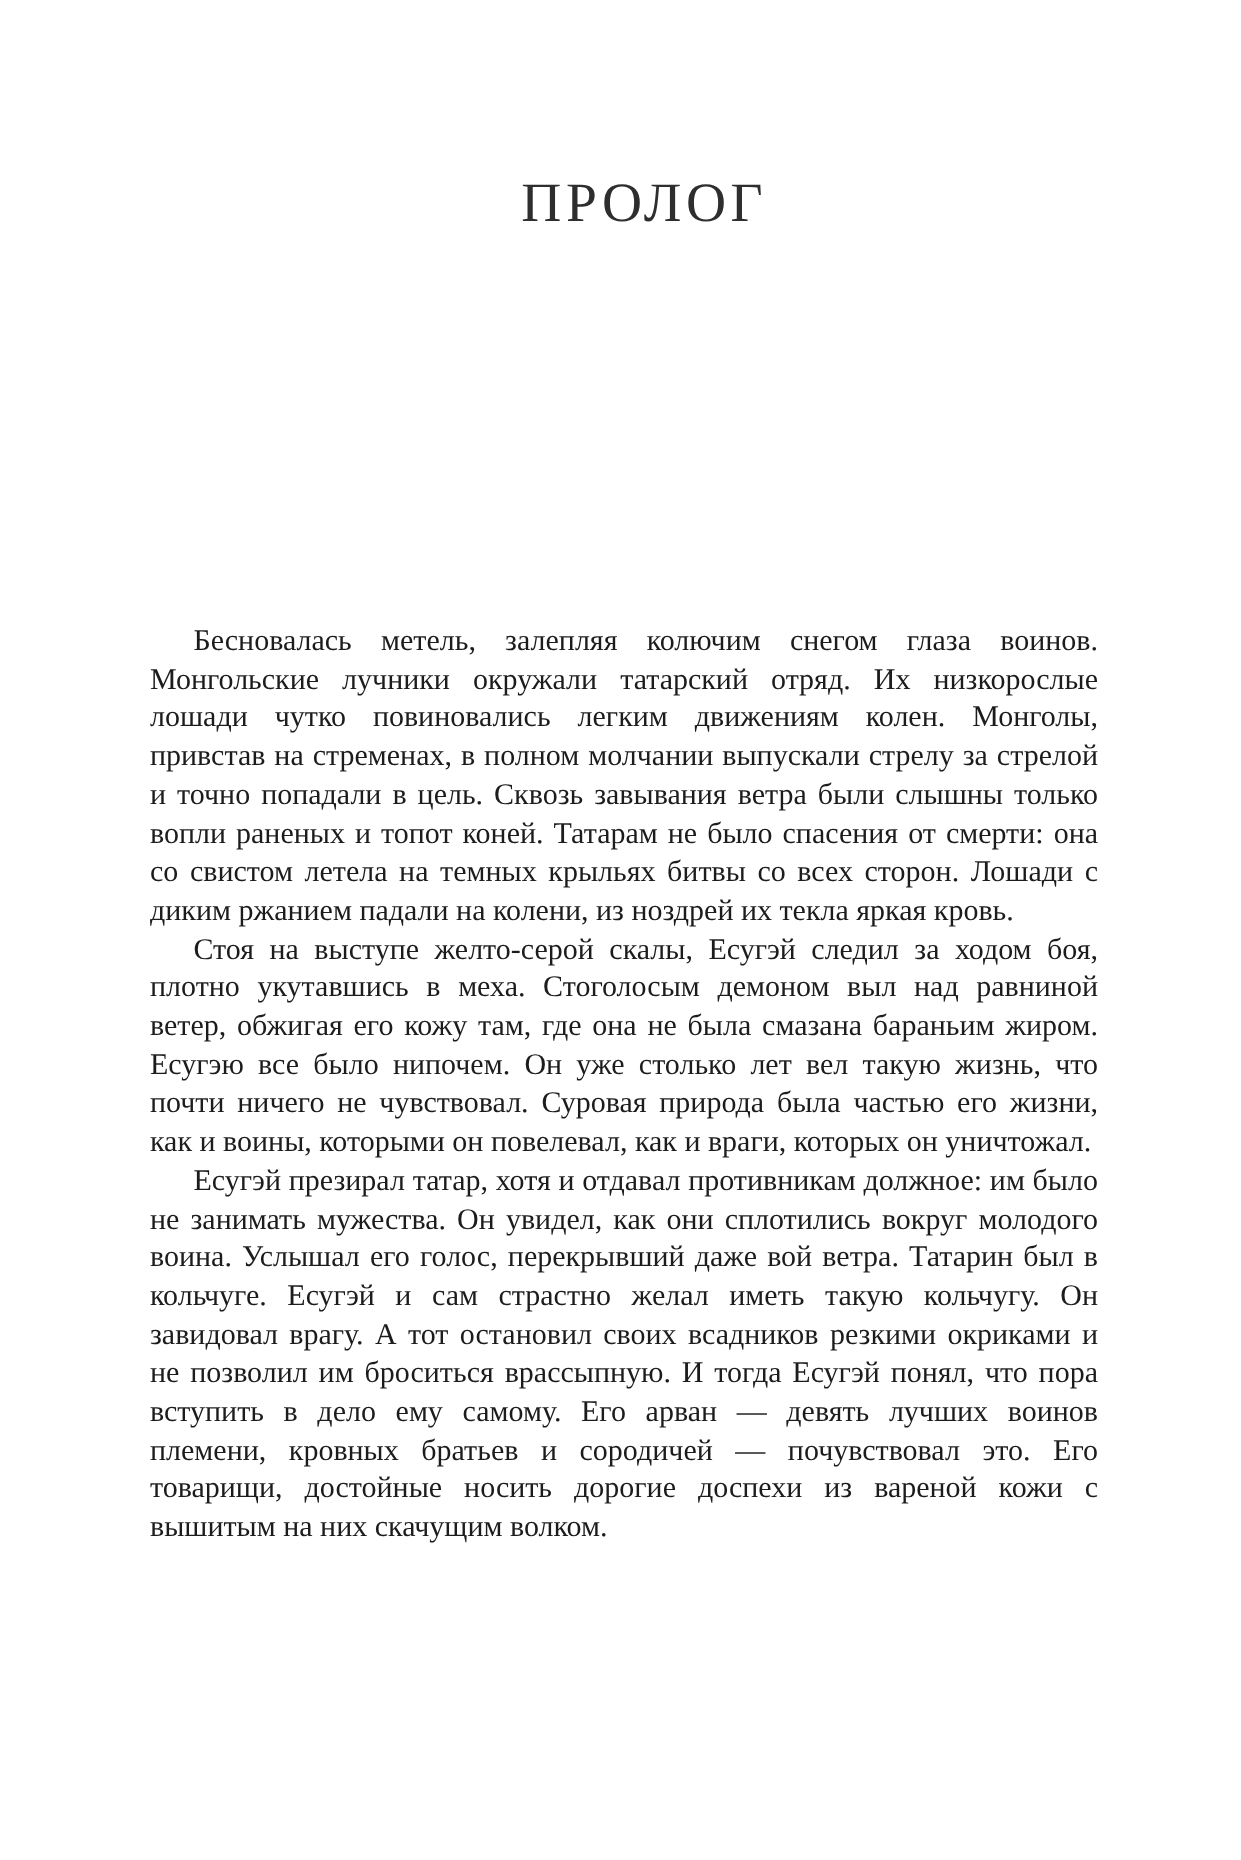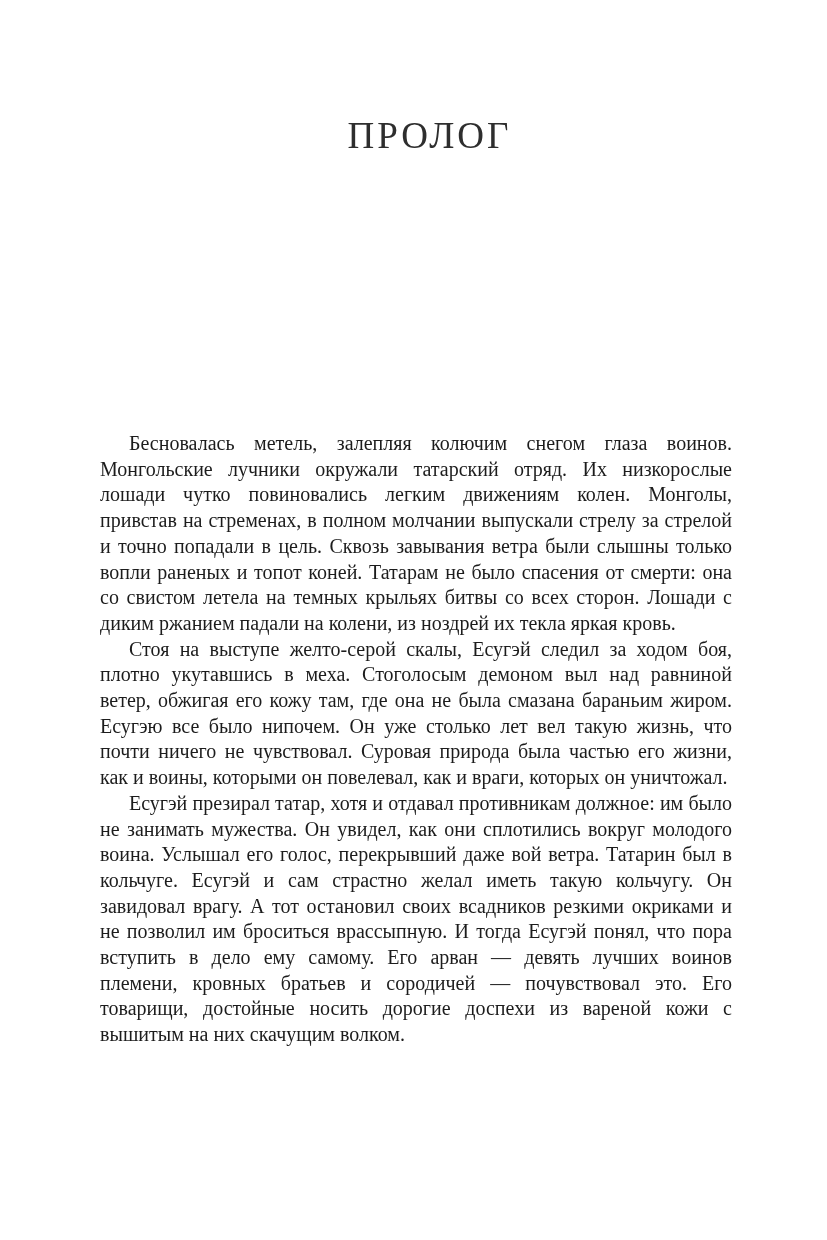--- a/index.html
+++ b/index.html
@@ -34,21 +34,20 @@
     position: absolute;
     top: 415px;
     left: 100px;
     width: 632px;
     font-size: 20px;
     line-height: 25.7px;
     text-align: justify;
     hyphens: auto;
     -webkit-hyphens: auto;
     color: #1c1c1c;
-    margin-top: 16px;
   }
   .body-text p {
     margin: 0;
     text-indent: 29px;
   }
   .page-number {
     position: absolute;
     top: 1122px;
     left: 0;
     width: 100%;

